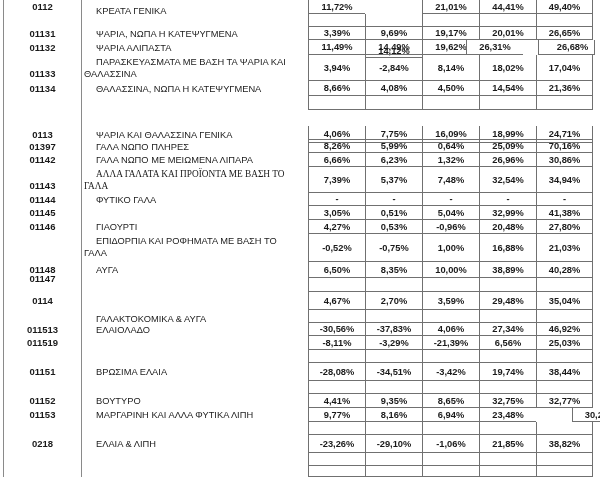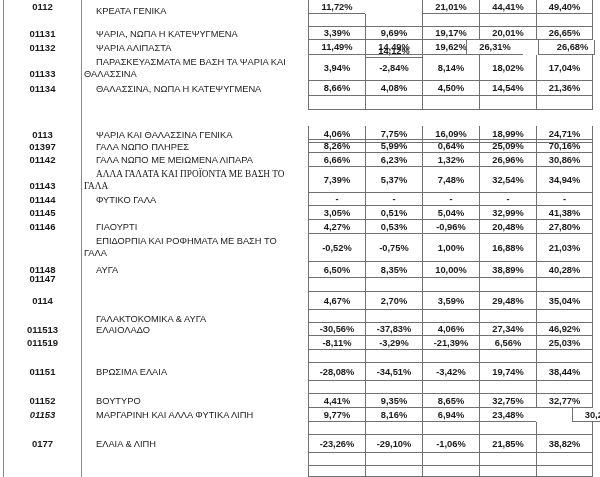--- a/index.html
+++ b/index.html
@@ -305,21 +305,21 @@
         <div class="desc" style="top: 1px;">ΒΟΥΤΥΡΟ</div>
         <div class="vals">
           <div class="cell" style="left: 0px;">4,41%</div>
           <div class="cell" style="left: 57px;">9,35%</div>
           <div class="cell" style="left: 114px;">8,65%</div>
           <div class="cell" style="left: 171px;">32,75%</div>
           <div class="cell last" style="left: 228px;">32,77%</div>
         </div>
       </div>
       <div class="row" style="top: 408px; height: 14px;">
-        <div class="code" style="top: 1px; font-style: italic;">01153</div>
+        <div class="code" style="top: 1px;">01153</div>
         <div class="desc" style="top: 1px;">ΜΑΡΓΑΡΙΝΗ ΚΑΙ ΑΛΛΑ ΦΥΤΙΚΑ ΛΙΠΗ</div>
         <div class="vals">
           <div class="cell" style="left: 0px;">9,77%</div>
           <div class="cell" style="left: 57px;">8,16%</div>
           <div class="cell" style="left: 114px;">6,94%</div>
           <div class="cell" style="left: 171px;">23,48%</div>
           <div class="cell last" style="left: 228px; margin-left: 36px;">30,26%</div>
         </div>
       </div>
       <div class="row" style="top: 422px; height: 13px;">
@@ -327,21 +327,21 @@
         <div class="desc" style="top: 0.5px;"></div>
         <div class="vals">
           <div class="cell" style="left: 0px;"></div>
           <div class="cell" style="left: 57px;"></div>
           <div class="cell" style="left: 114px;"></div>
           <div class="cell" style="left: 171px;"></div>
           <div class="cell last" style="left: 228px;"></div>
         </div>
       </div>
       <div class="row" style="top: 435px; height: 18px;">
-        <div class="code" style="top: 3px;">0177</div>
+        <div class="code" style="top: 3px;">0218</div>
         <div class="desc" style="top: 3px;">ΕΛΑΙΑ &amp; ΛΙΠΗ</div>
         <div class="vals">
           <div class="cell" style="left: 0px;">-23,26%</div>
           <div class="cell" style="left: 57px;">-29,10%</div>
           <div class="cell" style="left: 114px;">-1,06%</div>
           <div class="cell" style="left: 171px;">21,85%</div>
           <div class="cell last" style="left: 228px;">38,82%</div>
         </div>
       </div>
       <div class="row" style="top: 453px; height: 13px;">

